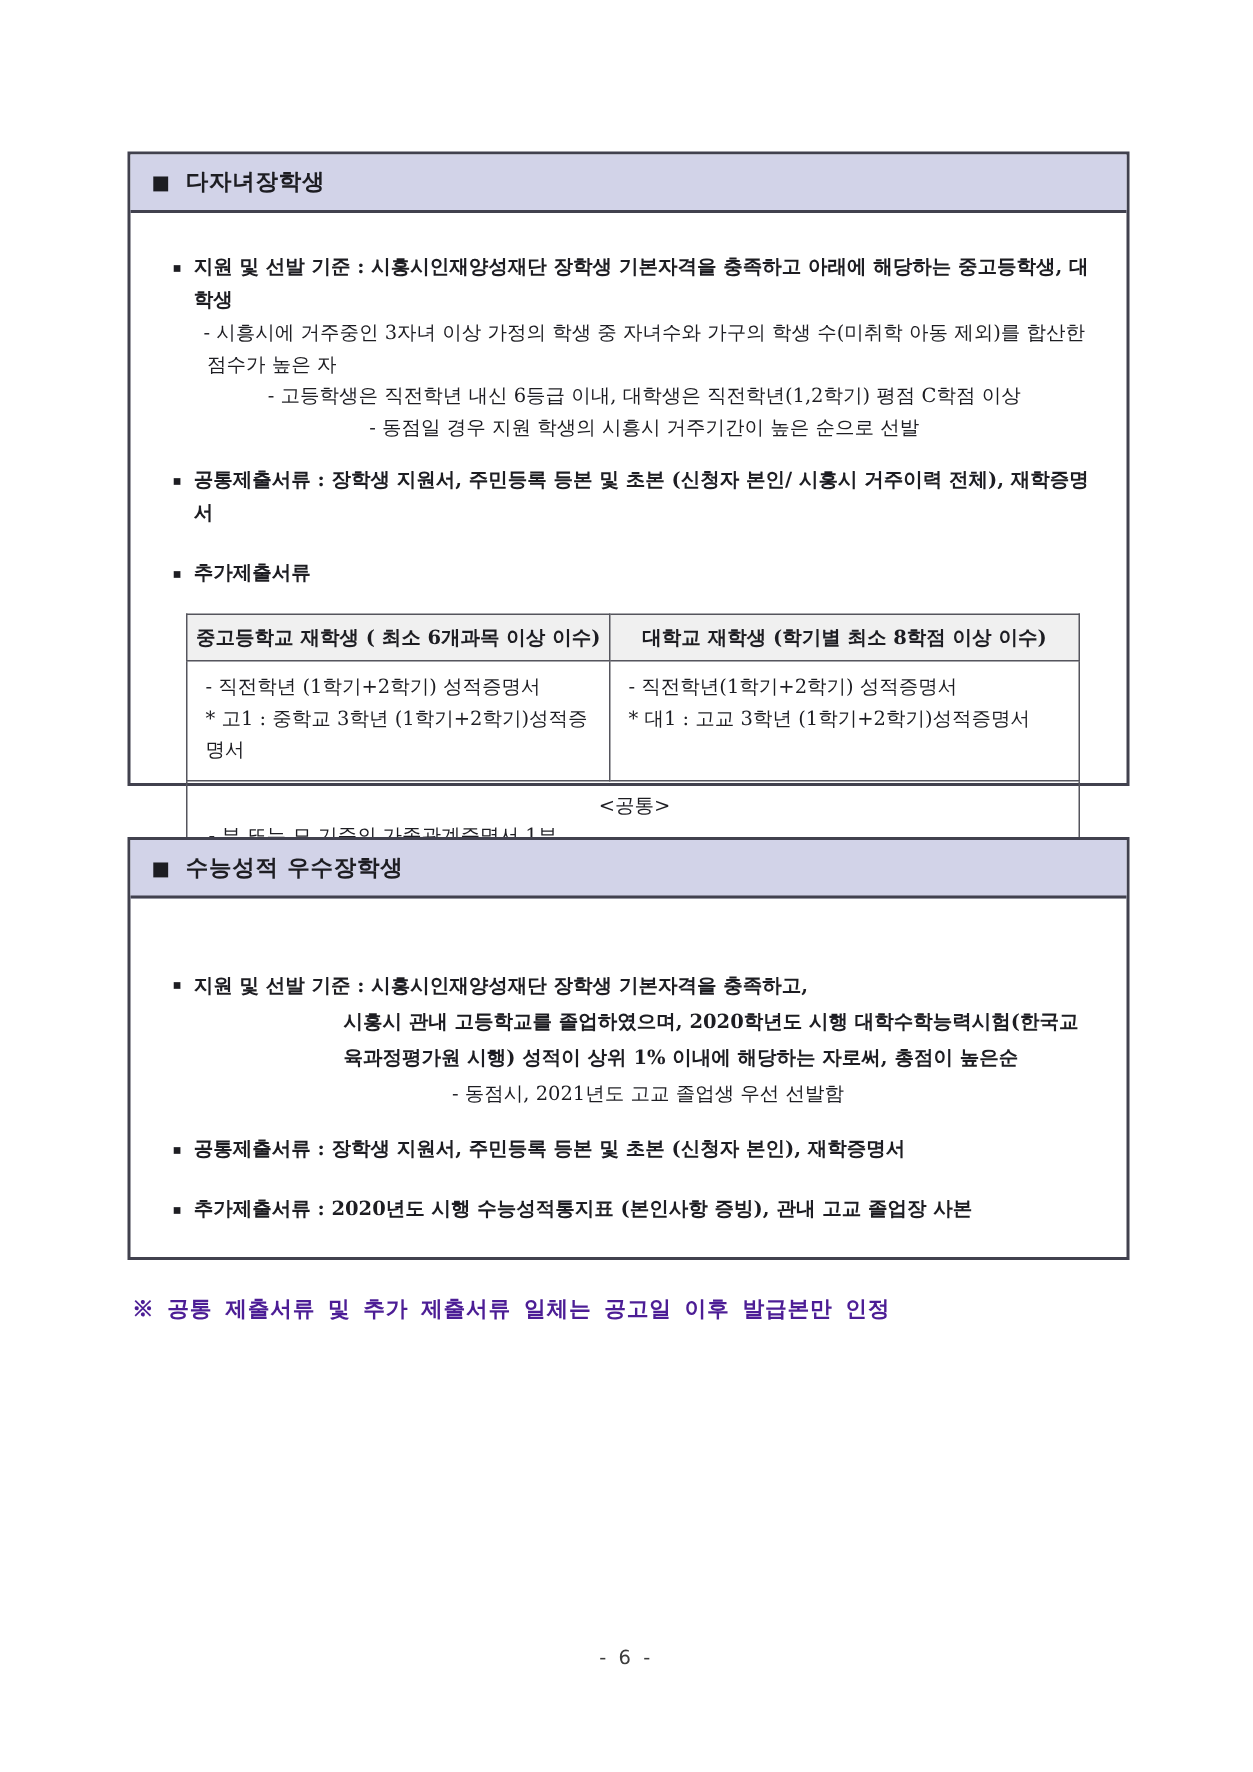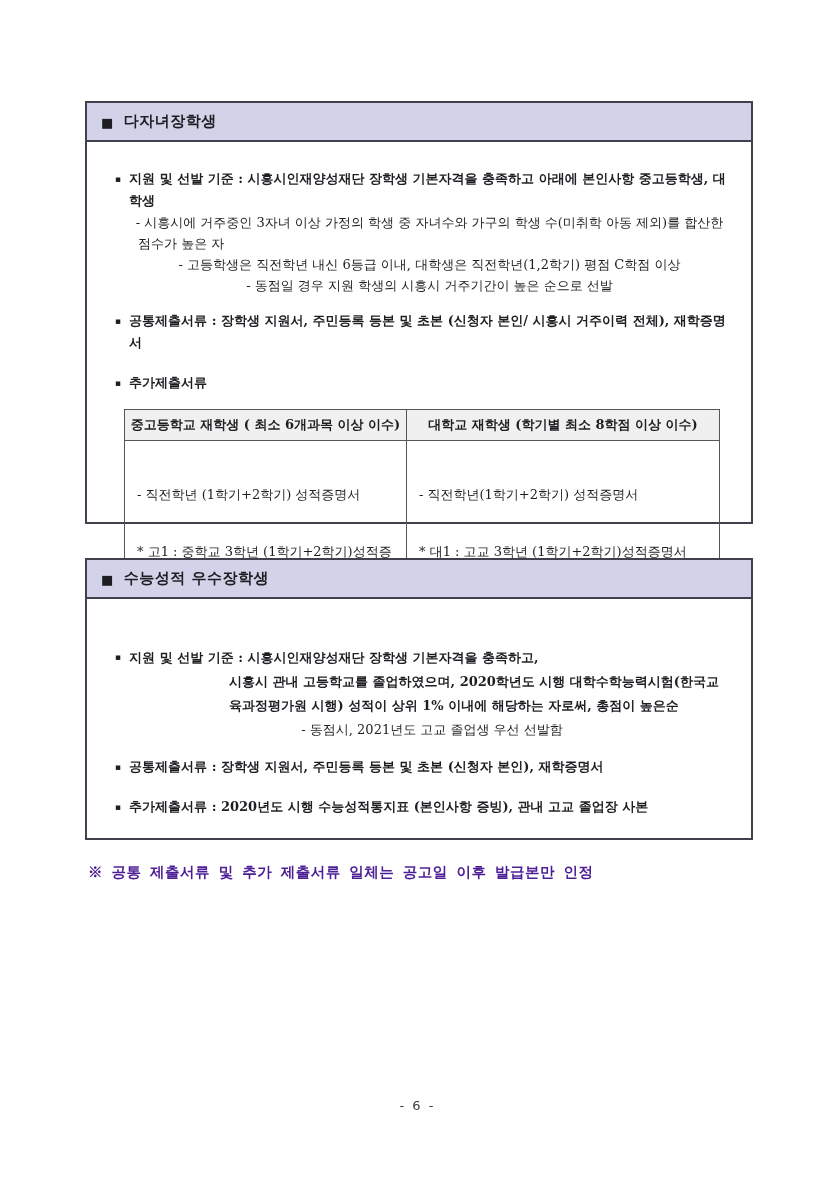--- a/index.html
+++ b/index.html
@@ -45,21 +45,21 @@
     font-size:13px;
   }
   .doc-table th, .doc-table td { border:1.5px solid #55555d; }
   .doc-table th {
     background:#f0f0f0;
     font-weight:bold;
     text-align:center;
     padding:6px 4px;
   }
   .doc-table td { padding:7px 10px 9px 12px; vertical-align:top; }
-  .cell-line { line-height:21px;margin-top:36px; }
+  .cell-line { line-height:21px; }
   .common-title { text-align:center; line-height:20px; }
   .common-line { line-height:20px; padding-left:2px; }
   .col-mid { width:282px; }
   .footer-note {
     position:absolute; left:88px; top:863px;
     color:#4c1d95; font-weight:bold; font-size:14.5px;
     word-spacing:3px; letter-spacing:0.5px;
   }
   .page-number {
     position:absolute; left:0; top:1098px; width:100%;
@@ -75,21 +75,21 @@
 
   <div class="section-box box1">
     <div class="section-header">
       <span class="section-marker">■</span>
       <span>다자녀장학생</span>
     </div>
     <div class="section-body">
 
       <div class="bullet-line">
         <span class="bullet-mark">▪</span>
-        <span>지원 및 선발 기준 : 시흥시인재양성재단 장학생 기본자격을 충족하고 아래에 본인사항 중고등학생, 대학생</span>
+        <span>지원 및 선발 기준 : 시흥시인재양성재단 장학생 기본자격을 충족하고 아래에 해당하는 중고등학생, 대학생</span>
       </div>
       <div class="sub-line">- 시흥시에 거주중인 3자녀 이상 가정의 학생 중 자녀수와 가구의 학생 수(미취학 아동 제외)를 합산한</div>
       <div class="wrap-line">점수가 높은 자</div>
       <div class="sub-line">- 고등학생은 직전학년 내신 6등급 이내, 대학생은 직전학년(1,2학기) 평점 C학점 이상</div>
       <div class="sub-line">- 동점일 경우 지원 학생의 시흥시 거주기간이 높은 순으로 선발</div>
 
       <div class="bullet-line gap14">
         <span class="bullet-mark">▪</span>
         <span>공통제출서류 : 장학생 지원서, 주민등록 등본 및 초본 (신청자 본인/ 시흥시 거주이력 전체), 재학증명서</span>
       </div>

